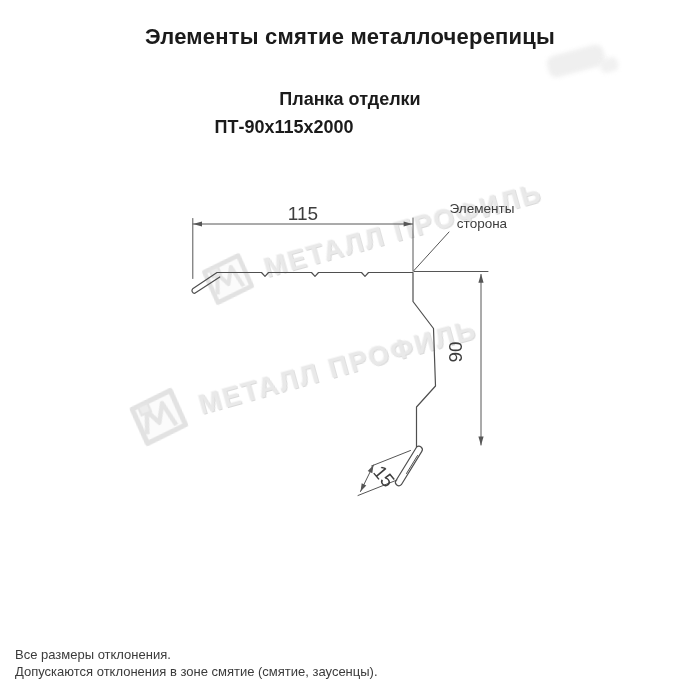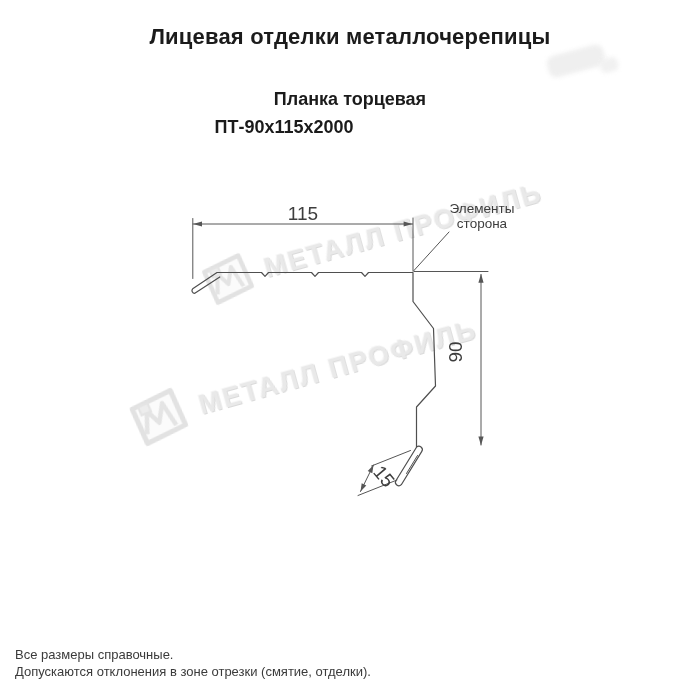--- a/index.html
+++ b/index.html
@@ -50,22 +50,22 @@
     position:absolute;left:600px;top:58px;width:18px;height:14px;
     background:#f1f1f1;border-radius:5px;transform:rotate(-15deg);
     filter:blur(2px);z-index:1;
   }
 </style>
 </head>
 <body>
 
 <div class="page">
 
-  <div class="title">Лицевая отделки металлочерепицы</div>
-  <div class="subtitle">Планка торцевая</div>
+  <div class="title">Элементы смятие металлочерепицы</div>
+  <div class="subtitle">Планка отделки</div>
   <div class="code">ПТ-90х115х2000</div>
 
   <div class="wm-fragment"></div>
   <div class="wm-fragment2"></div>
 
   <div class="wm wm-upper">
     <svg width="52" height="48" viewBox="0 0 52 48">
       <path d="M5,11 L42,4 L47,37 L10,44 Z" fill="#fbfbfb" stroke="#e2e2e2" stroke-width="4.5" stroke-linejoin="round"></path>
       <path d="M12,36 L17,16 L25,29 L32,13 L39,35" fill="none" stroke="#e4e4e4" stroke-width="4" stroke-linejoin="round"></path>
       <rect x="11" y="10" width="9" height="8" fill="#ededed" stroke="#e4e4e4" stroke-width="2" transform="rotate(-8 15 14)"></rect>
@@ -137,17 +137,17 @@
     <g fill="#3d3d3d" font-family="Liberation Sans, DejaVu Sans, sans-serif" font-size="19">
       <text x="303" y="220" text-anchor="middle">115</text>
       <text x="462" y="352" text-anchor="middle" transform="rotate(-90 462 352)">90</text>
       <text x="382" y="482" text-anchor="middle" transform="rotate(50 382 478)">15</text>
     </g>
   </svg>
 
   <div class="face-label">Элементы сторона</div>
 
   <div class="footer">
-    <div>Все размеры справочные.</div>
-    <div>Допускаются отклонения в зоне отрезки (смятие, отделки).</div>
+    <div>Все размеры отклонения.</div>
+    <div>Допускаются отклонения в зоне смятие (смятие, заусенцы).</div>
   </div>
 
 </div>
 
 </body></html>

